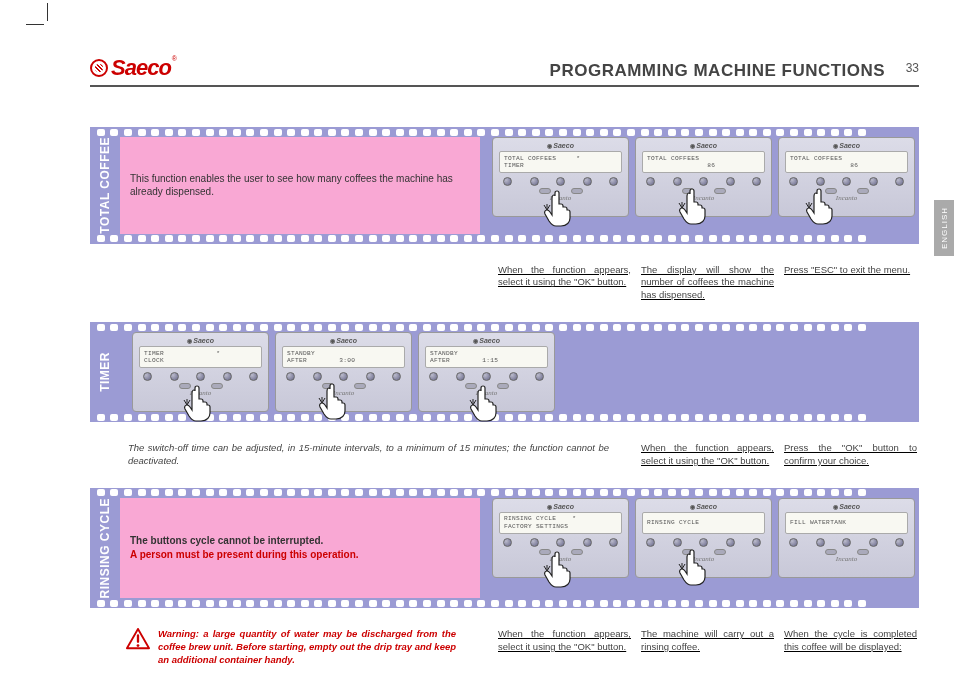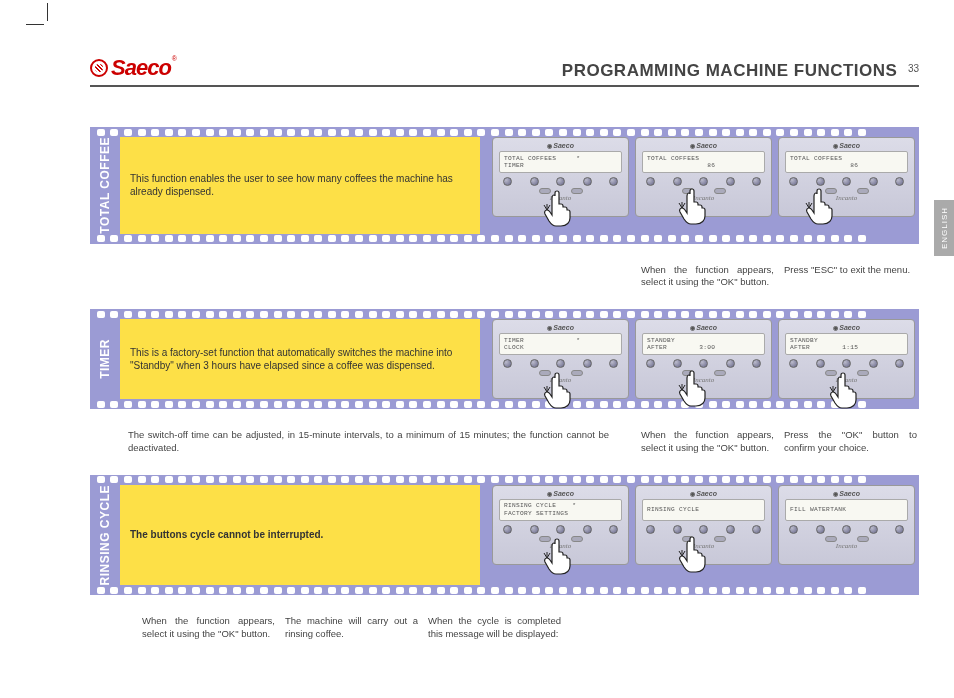--- a/index.html
+++ b/index.html
@@ -9,37 +9,37 @@
   
   .page { padding: 55px 35px 20px 90px; position: relative; }
   
   .header { display: flex; justify-content: space-between; align-items: flex-end; border-bottom: 2px solid #555; padding-bottom: 4px; margin-bottom: 40px; }
   .logo { display: flex; align-items: center; gap: 3px; }
   .logo-icon { width: 18px; height: 18px; border: 2px solid #c00; border-radius: 50%; position: relative; }
   .logo-icon::before { content: ""; position: absolute; left: 3px; top: 3px; width: 8px; height: 8px; background: linear-gradient(45deg, #c00 25%, transparent 25%, transparent 50%, #c00 50%, #c00 75%, transparent 75%); background-size: 4px 4px; border-radius: 50%; }
   .logo-text { font-weight: 900; font-style: italic; font-size: 22px; color: #c00; letter-spacing: -1px; }
   .logo-sub { font-size: 7px; color: #c00; position: relative; top: -10px; left: -2px; }
   .page-title { font-weight: bold; font-size: 17px; letter-spacing: 0.5px; color: #444; }
-  .page-num { font-size: 10px; color: #555; margin-left: 6px; position: relative; top: -4px; }
+  .page-num { font-size: 12px; color: #555; margin-left: 16px; position: relative; top: -4px; }
   
   .lang-tab { position: absolute; right: 0; top: 200px; width: 20px; height: 56px; background: #aaa; color: #fff; font-size: 8px; letter-spacing: 1px; writing-mode: vertical-rl; transform: rotate(180deg); display: flex; align-items: center; justify-content: center; }
   
   .section { display: flex; margin-bottom: 16px; }
   
   .film-strip { position: relative; padding: 10px 0; }
   .film-bg { position: absolute; inset: 0; background: #9b9bd4; }
   .holes { position: absolute; left: 0; right: 0; height: 10px; display: flex; padding: 0 4px; gap: 0; }
   .holes-top { top: 0; }
   .holes-bottom { bottom: 0; }
   .hole { width: 8px; height: 7px; background: #fff; border-radius: 2px; margin: 1.5px 2.8px; flex-shrink: 0; }
   
   .label-col { width: 30px; flex-shrink: 0; position: relative; z-index: 2; display: flex; align-items: center; justify-content: center; }
   .label-text { color: #fff; font-weight: bold; font-size: 12px; writing-mode: vertical-rl; transform: rotate(180deg); letter-spacing: 0.5px; white-space: nowrap; }
   
-  .desc-box { background: #fde047; flex: 1; padding: 6px 10px; font-size: 10px; color: #333; line-height: 1.35; position: relative; z-index: 2; min-height: 58px; display: flex; flex-direction: column; justify-content: center; }
+  .desc-box { background: #f9a8d4; flex: 1; padding: 6px 10px; font-size: 10px; color: #333; line-height: 1.35; position: relative; z-index: 2; min-height: 58px; display: flex; flex-direction: column; justify-content: center; }
   .desc-bold { font-weight: bold; color: #333; }
   .desc-red { font-weight: bold; color: #c00; }
   
   .panels { display: flex; gap: 6px; position: relative; z-index: 2; padding: 0 4px; }
   .panel { width: 137px; flex-shrink: 0; }
   
   .machine { background: linear-gradient(#dcdce8, #c8c8d8); border: 1px solid #999; border-radius: 4px; padding: 4px 6px 2px; height: 80px; position: relative; margin-bottom: 0; }
   .m-logo { text-align: center; font-size: 7px; font-weight: bold; color: #555; font-style: italic; }
   .m-logo::before { content: "◉"; font-style: normal; margin-right: 1px; font-size: 6px; }
   .display { background: #f8f8f2; border: 1px solid #aaa; border-radius: 2px; margin: 2px 0; padding: 2px 4px; height: 22px; font-family: 'Courier New', monospace; font-size: 6.2px; color: #555; line-height: 1.2; letter-spacing: 0.3px; display: flex; flex-direction: column; justify-content: center; }
@@ -48,22 +48,22 @@
   .m-btn { width: 9px; height: 9px; background: radial-gradient(circle at 30% 30%, #bbc, #668); border-radius: 50%; border: 1px solid #666; }
   .knob-row { display: flex; justify-content: center; gap: 20px; padding: 2px 0 0; align-items: center; }
   .knob { width: 12px; height: 6px; background: #aab; border-radius: 3px; border: 1px solid #888; }
   .script { text-align: center; font-family: cursive; font-size: 7px; color: #777; font-style: italic; }
   
   .hand { position: absolute; width: 32px; height: 38px; pointer-events: none; }
   .hand svg { width: 100%; height: 100%; }
   
   .caption { font-size: 9.5px; color: #444; line-height: 1.35; text-align: justify; margin-top: 4px; padding: 0 2px; }
   .caption-row { display: flex; gap: 6px; margin-bottom: 20px; }
-  .caption-row .cap-col { width: 137px; flex-shrink: 0; }
-  .wide-cap { flex: 1; padding-right: 10px; }
+  .caption-row .cap-col { width: 137px; flex-shrink: 0; text-decoration: underline; }
+  .wide-cap { flex: 1; padding-right: 10px; font-style: italic; }
   
   .row-wrapper { position: relative; }
   
   .warning-row { display: flex; align-items: flex-start; gap: 8px; margin-top: 4px; }
   .warning-icon { width: 24px; height: 22px; flex-shrink: 0; }
   .warning-text { font-size: 9.5px; font-weight: bold; color: #c00; line-height: 1.35; text-align: justify; flex: 1; padding-right: 10px; }
   
 </style>
 </head>
 <body>
@@ -297,20 +297,23 @@
           </div>
     </div>
     <div class="caption-row">
       <div style="width:30px; flex-shrink:0;"></div>
           <div class="wide-cap"></div>
           <div style="width:8px"></div>
           <div class="cap-col">
             <div class="caption">When the function appears, select it using the "OK" button.</div>
           </div>
           <div class="cap-col">
+            <div class="caption">The display will show the number of coffees the machine has dispensed.</div>
+          </div>
+          <div class="cap-col">
             <div class="caption">Press "ESC" to exit the menu.</div>
           </div>
         </div>
       </div>
   <div class="row-wrapper">
     <div class="section film-strip">
       <div class="film-bg"></div>
       <div class="holes holes-top">
             <div class="hole"></div>
             <div class="hole"></div>
@@ -425,24 +428,20 @@
             <div class="hole"></div>
             <div class="hole"></div>
             <div class="hole"></div>
             <div class="hole"></div>
             <div class="hole"></div>
             <div class="hole"></div>
           </div>
       <div class="label-col">
         <div class="label-text">TIMER</div>
       </div>
-      <div class="desc-box">
-    <div>This is a factory-set function that automatically switches the machine into "Standby" when 3 hours have elapsed since a coffee was dispensed.</div>
-
-    </div>
       <div style="width:8px"></div>
       <div class="panels">
             <div class="panel">
     <div class="machine">
       <div class="m-logo">Saeco</div>
       <div class="display">
         <div class="display-line">TIMER             *</div>
         <div class="display-line">CLOCK</div>
       </div>
       <div class="btn-row">
@@ -647,20 +646,21 @@
             <div class="hole"></div>
             <div class="hole"></div>
             <div class="hole"></div>
           </div>
       <div class="label-col">
         <div class="label-text">RINSING
 CYCLE</div>
       </div>
       <div class="desc-box">
     <div class="desc-bold">The buttons cycle cannot be interrupted.</div>
+    <div class="desc-red">A person must be present during this operation.</div>
           </div>
       <div style="width:8px"></div>
       <div class="panels">
             <div class="panel">
     <div class="machine">
       <div class="m-logo">Saeco</div>
       <div class="display">
         <div class="display-line">RINSING CYCLE    *</div>
         <div class="display-line">FACTORY SETTINGS</div>
       </div>
@@ -726,27 +726,35 @@
         <span class="knob"></span>
       </div>
       <div class="script">Incanto</div>
 
     </div>
             </div>
           </div>
     </div>
     <div class="caption-row">
       <div style="width:30px; flex-shrink:0;"></div>
+      <div class="warning-row wide-cap">
+        <div class="warning-icon"><svg viewBox="0 0 26 24">
+  <path d="M13 1 L25 22 L1 22 Z" fill="none" stroke="#c00" stroke-width="2" stroke-linejoin="round"></path>
+  <line x1="13" y1="8" x2="13" y2="15" stroke="#c00" stroke-width="2.5" stroke-linecap="round"></line>
+  <circle cx="13" cy="19" r="1.5" fill="#c00"></circle>
+</svg></div>
+        <div class="warning-text">Warning: a large quantity of water may be discharged from the coffee brew unit. Before starting, empty out the drip tray and keep an additional container handy.</div>
+      </div>
           <div style="width:8px"></div>
           <div class="cap-col">
             <div class="caption">When the function appears, select it using the "OK" button.</div>
           </div>
           <div class="cap-col">
             <div class="caption">The machine will carry out a rinsing coffee.</div>
           </div>
           <div class="cap-col">
-            <div class="caption">When the cycle is completed this message will be displayed:</div>
+            <div class="caption">When the cycle is completed this coffee will be displayed:</div>
           </div>
         </div>
       </div>
     </div>
 
 </div>
 
 </body></html>

